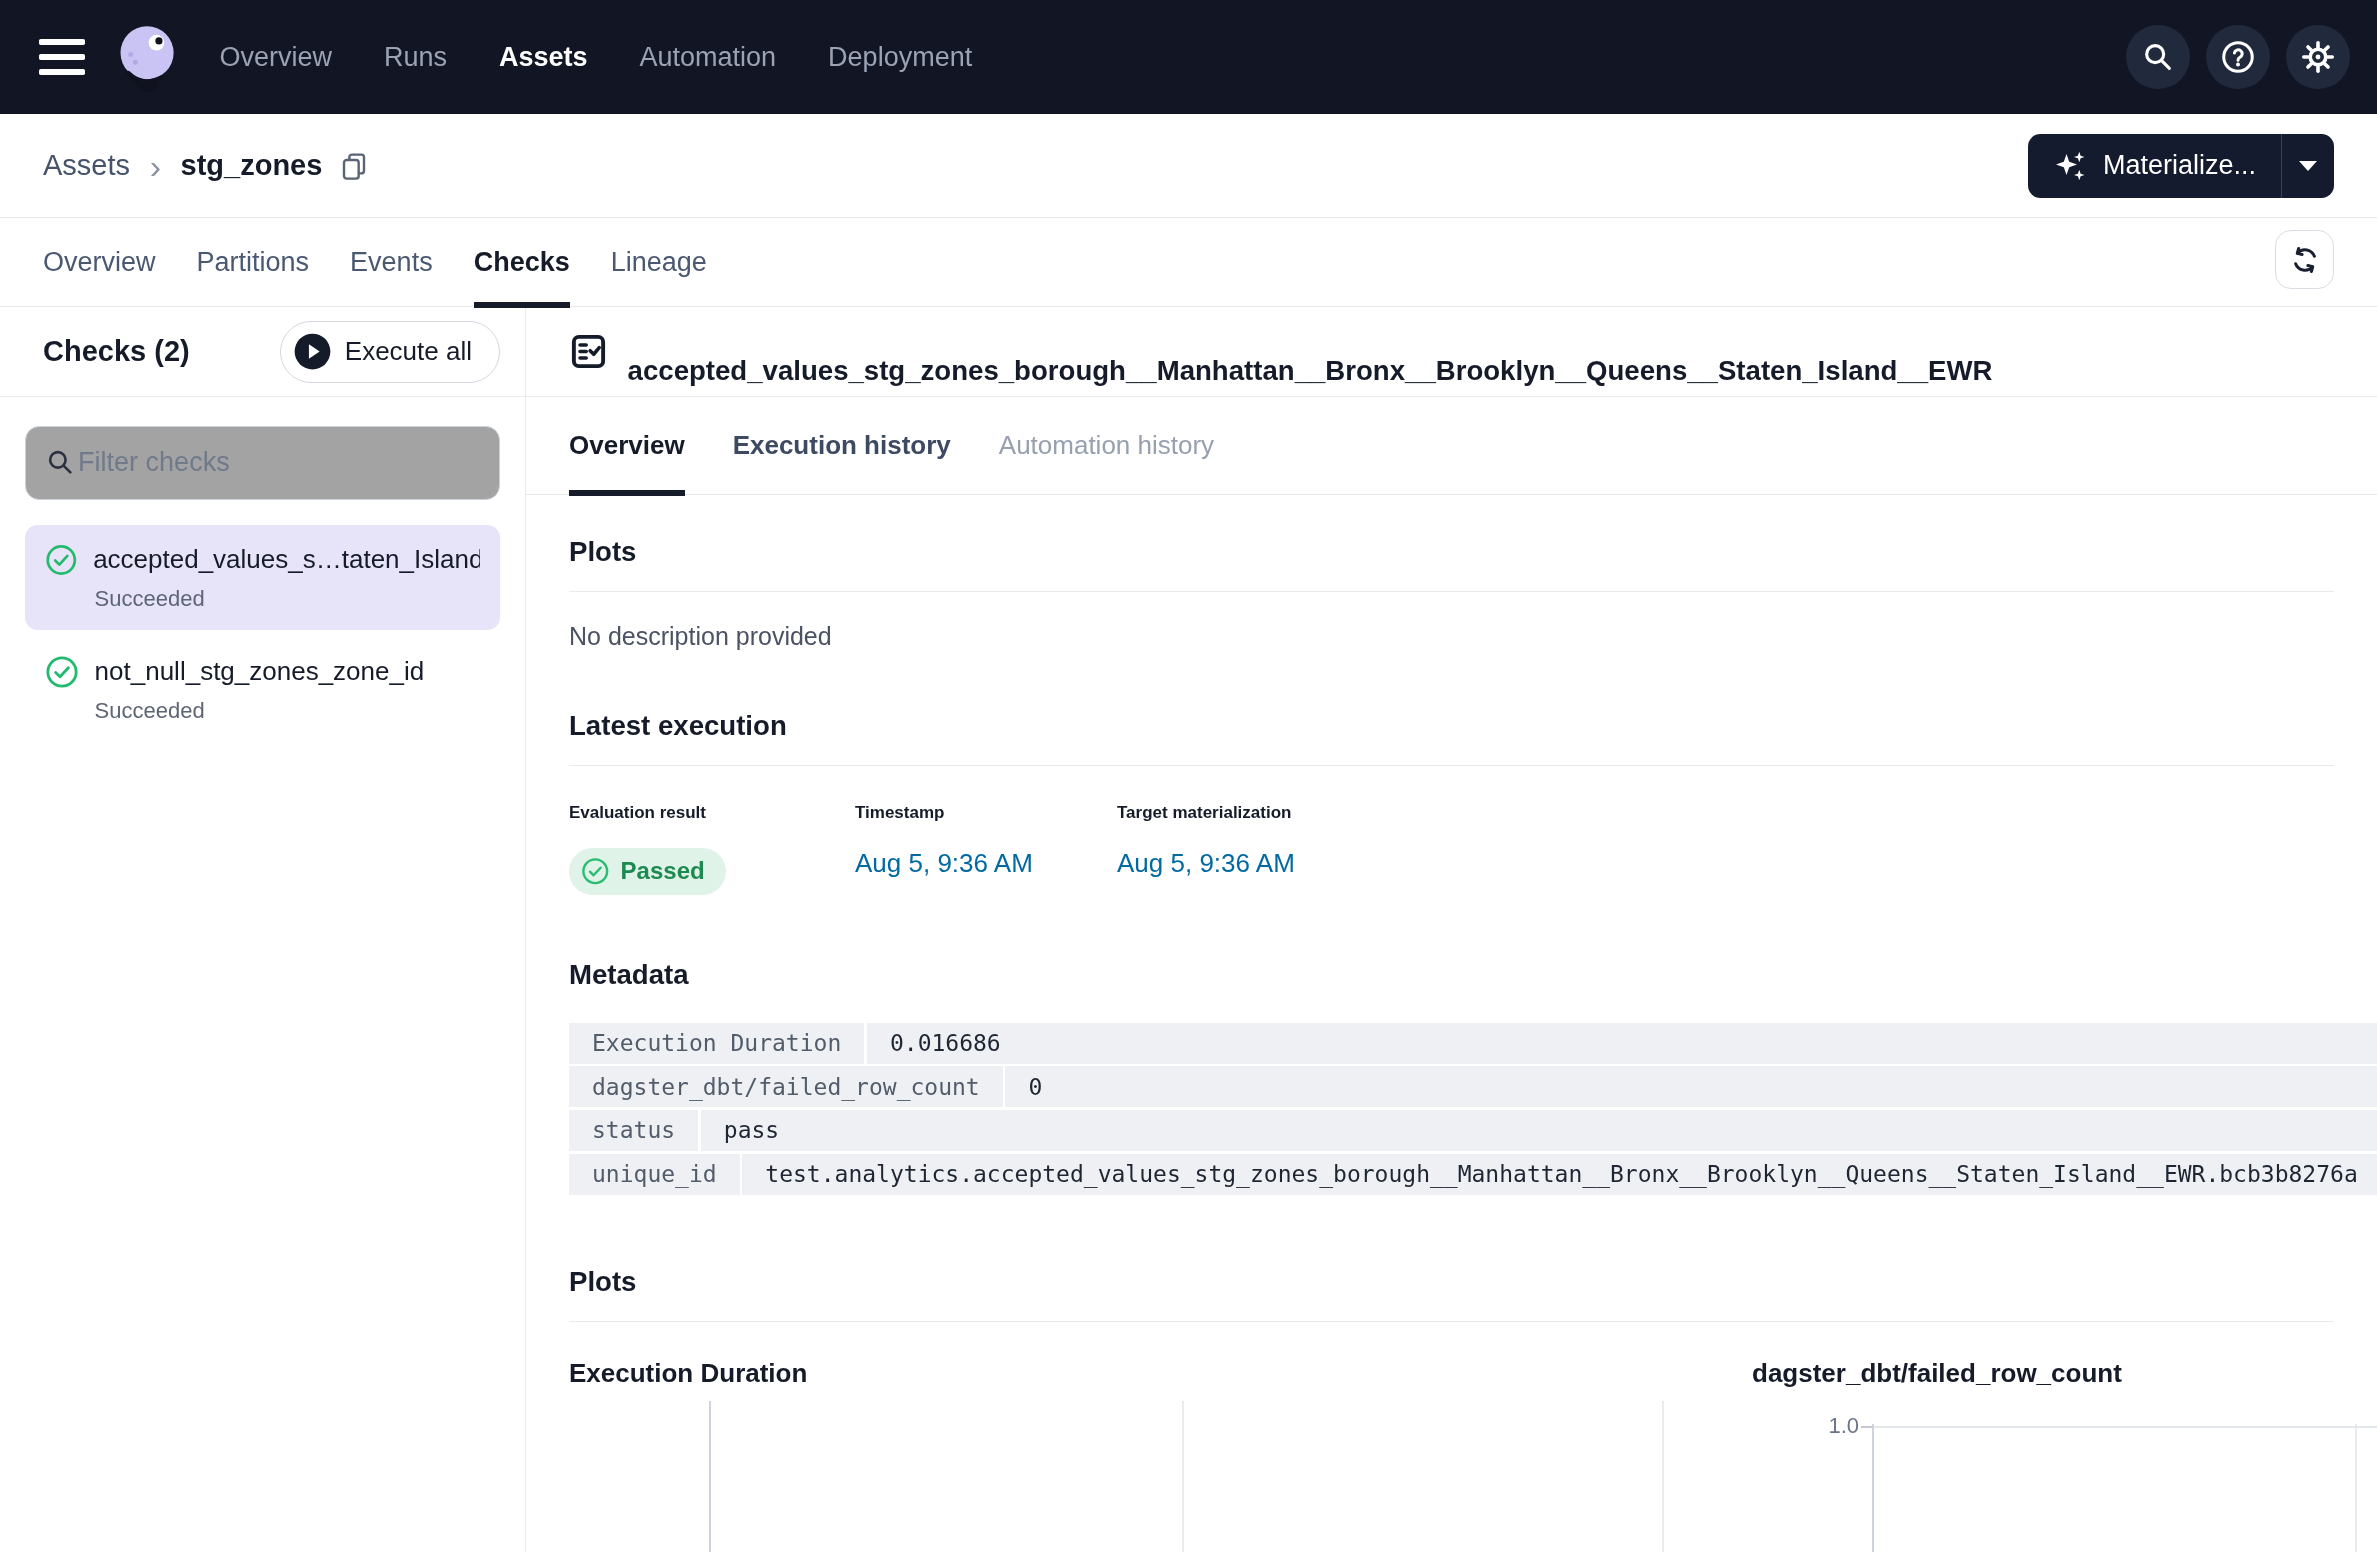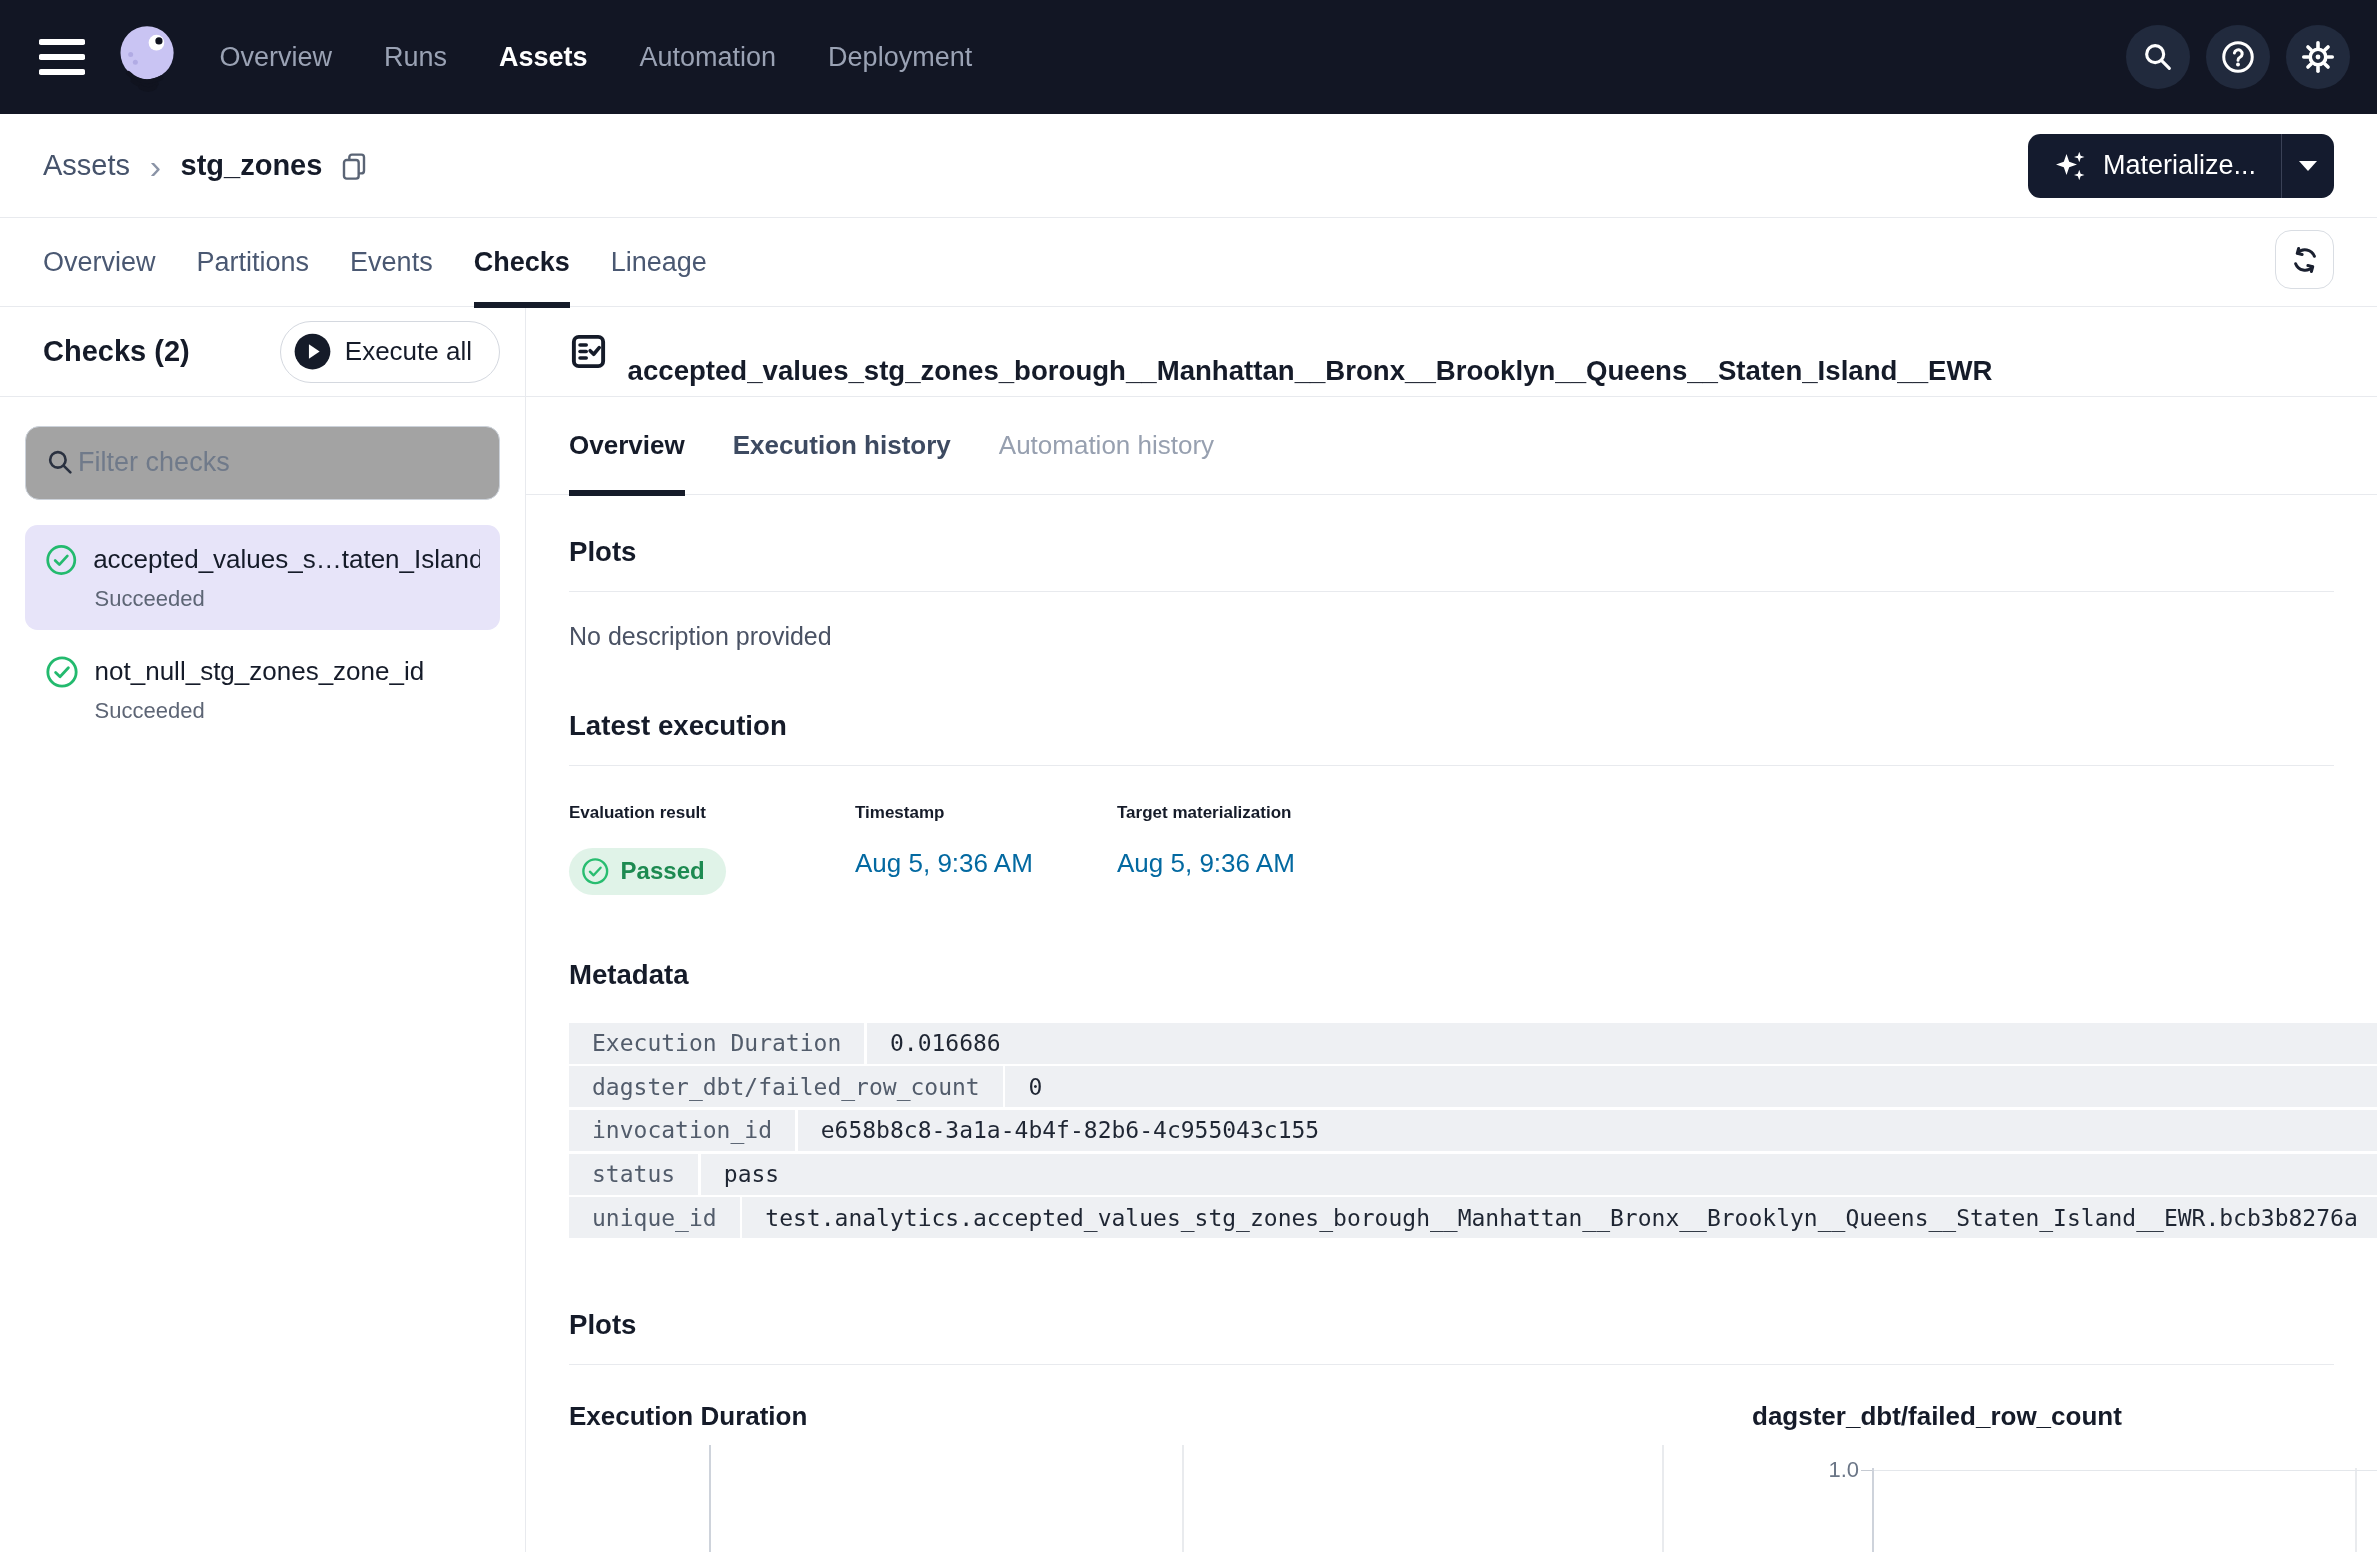--- a/index.html
+++ b/index.html
@@ -297,24 +297,20 @@
         <div class="meta-table">
           <div class="meta-row">
             <div class="meta-cell meta-key">Execution Duration</div>
             <div class="meta-cell meta-val">0.016686</div>
           </div>
           <div class="meta-row">
             <div class="meta-cell meta-key">dagster_dbt/failed_row_count</div>
             <div class="meta-cell meta-val">0</div>
           </div>
           <div class="meta-row">
-            <div class="meta-cell meta-key">invocation_id</div>
-            <div class="meta-cell meta-val">e658b8c8-3a1a-4b4f-82b6-4c955043c155</div>
-          </div>
-          <div class="meta-row">
             <div class="meta-cell meta-key">status</div>
             <div class="meta-cell meta-val">pass</div>
           </div>
           <div class="meta-row">
             <div class="meta-cell meta-key">unique_id</div>
             <div class="meta-cell meta-val">test.analytics.accepted_values_stg_zones_borough__Manhattan__Bronx__Brooklyn__Queens__Staten_Island__EWR.bcb3b8276a</div>
           </div>
         </div>
 
         <div class="sec-h plots-h">Plots</div>

